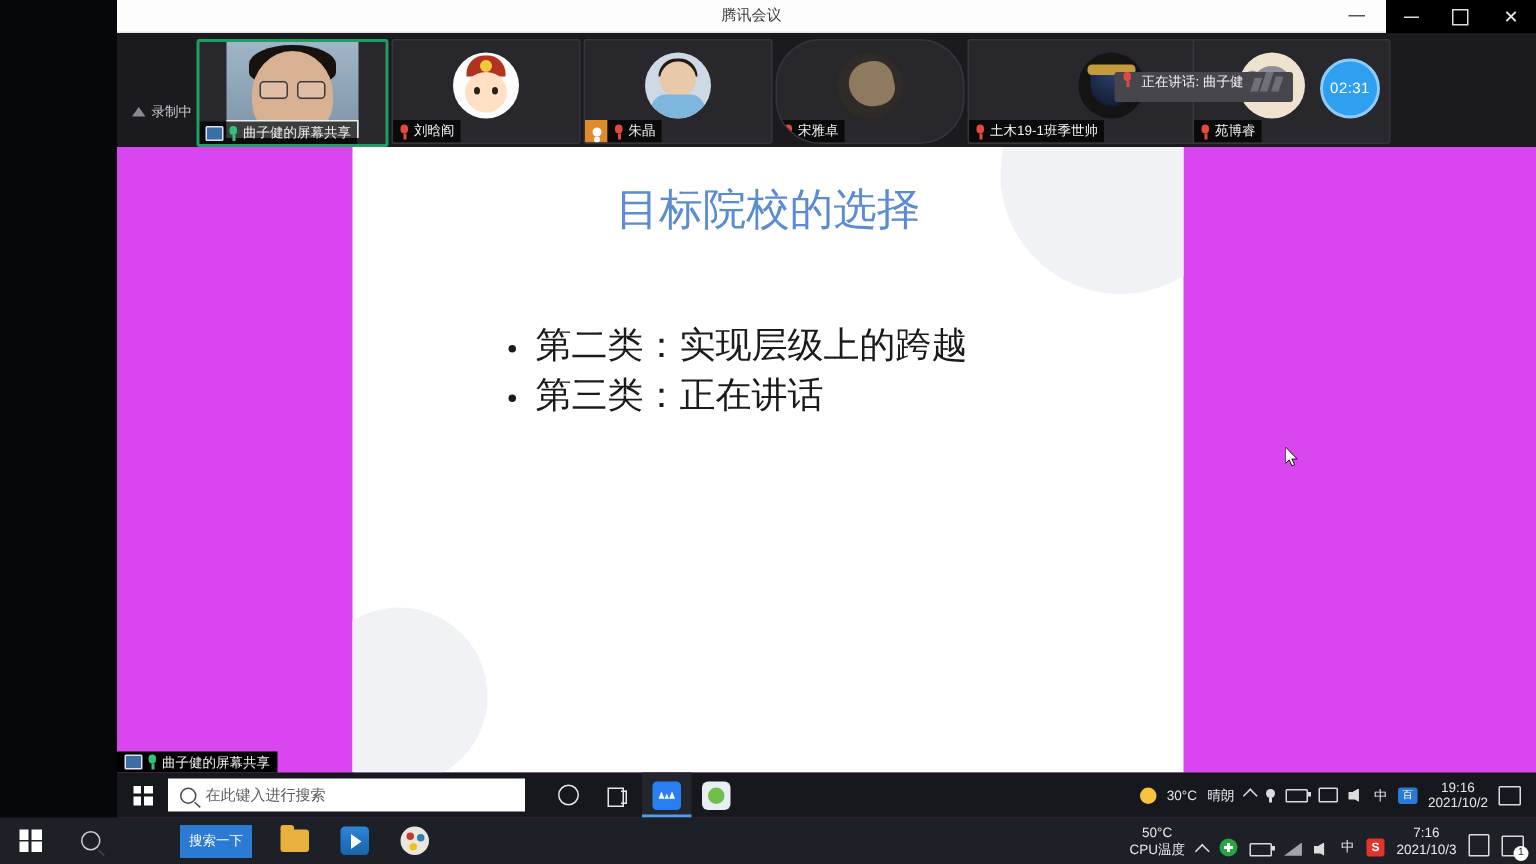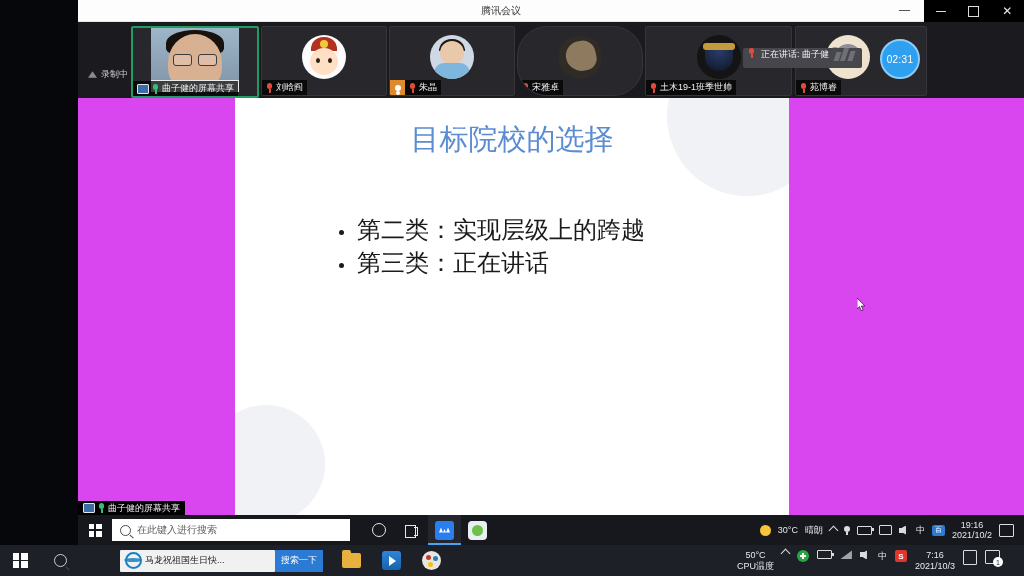--- a/index.html
+++ b/index.html
@@ -22,21 +22,21 @@
   .winctl .mn i{display:block;width:10px;height:1px;background:#dcdcdc;}
   .winctl .mx i{display:block;width:9px;height:9px;border:1px solid #dcdcdc;}
 
   
   .strip{position:absolute;left:0;top:22px;width:946px;height:76px;background:#1b1b1f;}
   .rec{position:absolute;left:10px;top:46px;display:flex;align-items:center;gap:4px;font-size:9px;color:#c9c9cf;}
   .rec .dot{width:9px;height:9px;border-radius:2px;background:#8a8a93;
      clip-path:polygon(50% 15%,100% 85%,0 85%);}
   .tile{position:absolute;top:4px;width:124px;height:68px;background:#27272c;border:1px solid #35353b;border-radius:2px;overflow:hidden;}
   .tile.active{border:2px solid #1f9d62;}
-  .t1{left:53px;} .t2{left:183px;} .t3{left:311px;} .t4{left:439px;border-radius:30px;} .t5{left:567px;width:145px;} .t6{left:717px;width:130px;}
+  .t1{left:53px;} .t2{left:183px;} .t3{left:311px;} .t4{left:439px;border-radius:30px;} .t5{left:567px;width:145px;padding-left:44px;} .t6{left:717px;width:130px;}
   .cam{position:absolute;left:50%;top:0;transform:translateX(-50%);width:88px;height:64px;
        background:linear-gradient(#9fb6c8,#7e94a6);}
   .face{position:absolute;left:50%;top:6px;transform:translateX(-50%);width:54px;height:58px;border-radius:50% 50% 42% 42%;background:#d8b092;}
   .hair{position:absolute;left:50%;top:2px;transform:translateX(-50%);width:58px;height:26px;border-radius:50% 50% 30% 30%;background:#18120e;}
   .glasses{position:absolute;left:50%;top:26px;transform:translateX(-50%);width:44px;height:10px;}
   .glasses span{position:absolute;top:0;width:17px;height:10px;border:1px solid #3b3b3b;border-radius:3px;background:rgba(255,255,255,.18);}
   .glasses span:first-child{left:0;} .glasses span:last-child{right:0;}
   .shirt{position:absolute;left:50%;bottom:0;transform:translateX(-50%);width:88px;height:12px;background:#e9edf0;}
 
   .avatar{position:absolute;left:50%;top:8px;transform:translateX(-50%);width:44px;height:44px;border-radius:50%;overflow:hidden;background:#f2f2f2;}
@@ -134,21 +134,21 @@
   .tb-searchbox .ie{width:13px;height:13px;border-radius:50%;border:2px solid #1a7fc1;margin:0 3px 0 5px;flex:0 0 auto;position:relative;}
   .tb-searchbox .ie:after{content:"";position:absolute;left:-3px;top:4px;width:18px;height:4px;border-radius:50%;background:rgba(26,127,193,.85);}
   .tb-searchbox .txt{font-size:9px;color:#202020;white-space:nowrap;overflow:hidden;flex:1;}
   .tb-searchbtn{height:22px;padding:0 6px;background:#2b7bd4;color:#fff;font-size:9px;display:flex;align-items:center;}
   .folder{width:19px;height:15px;background:#e8b13d;border-radius:2px;position:relative;}
   .folder:before{content:"";position:absolute;left:0;top:-3px;width:9px;height:4px;border-radius:2px 2px 0 0;background:#e8b13d;}
   .mplayer{width:19px;height:19px;background:linear-gradient(#2d85d8,#1763ad);border-radius:3px;position:relative;}
   .mplayer:after{content:"";position:absolute;left:7px;top:5px;border-left:7px solid #fff;border-top:5px solid transparent;border-bottom:5px solid transparent;}
   .paint{width:19px;height:19px;border-radius:50%;background:#e9e6e0;position:relative;}
   .paint:after{content:"";position:absolute;left:4px;top:4px;width:5px;height:5px;border-radius:50%;background:#c0392b;box-shadow:7px 1px 0 #2980b9,2px 7px 0 #f1c40f;}
-  .tb-tray{margin-left:auto;display:flex;align-items:flex-start;gap:8px;padding-right:24px;color:#e9e9ec;font-size:9px;}
+  .tb-tray{margin-left:auto;display:flex;align-items:flex-end;gap:8px;padding-right:8px;color:#e9e9ec;font-size:9px;}
   .cpu{text-align:center;line-height:1.12;font-size:9px;}
   .shield{width:12px;height:12px;border-radius:50%;background:#27a544;position:relative;}
   .shield:after{content:"";position:absolute;left:3px;top:5px;width:6px;height:2px;background:#fff;box-shadow:0 0 0 0 #fff;}
   .shield:before{content:"";position:absolute;left:5px;top:3px;width:2px;height:6px;background:#fff;}
   .wifi{width:12px;height:9px;position:relative;opacity:.75;}
   .wifi:after{content:"";position:absolute;left:0;bottom:0;width:12px;height:9px;background:#cfcfd3;clip-path:polygon(0 100%,100% 0,100% 100%);}
   .sogou{width:12px;height:12px;border-radius:2px;background:#e0342c;color:#fff;font-size:8px;display:flex;align-items:center;justify-content:center;font-weight:bold;}
   .notelist{width:12px;height:13px;border:1.3px solid #dcdcdc;border-radius:1px;}
   .actc{width:13px;height:12px;border:1.3px solid #dcdcdc;border-radius:1px;position:relative;}
   .actc .badge{position:absolute;right:-4px;bottom:-4px;width:10px;height:10px;border-radius:50%;background:#fff;color:#1d2026;font-size:7px;display:flex;align-items:center;justify-content:center;}
@@ -353,24 +353,20 @@
           <i></i>
         </span>
     </div>
     <div class="tb-ic">
       <span class="mag" style="width:11px;height:11px;border-color:#cfcfd3"></span>
     </div>
     <div class="tb-ic">
       <span class="tview" style="width:14px;height:12px"></span>
     </div>
 
-    <div class="tb-searchbox">
-      <span class="ie"></span>
-      <span class="txt">马龙祝祖国生日快...</span>
-    </div>
     <div class="tb-searchbtn">搜索一下</div>
 
     <div class="tb-ic" style="margin-left:8px">
         <span class="folder"></span>
       </div>
     <div class="tb-ic">
         <span class="mplayer"></span>
       </div>
     <div class="tb-ic">
         <span class="paint"></span>

